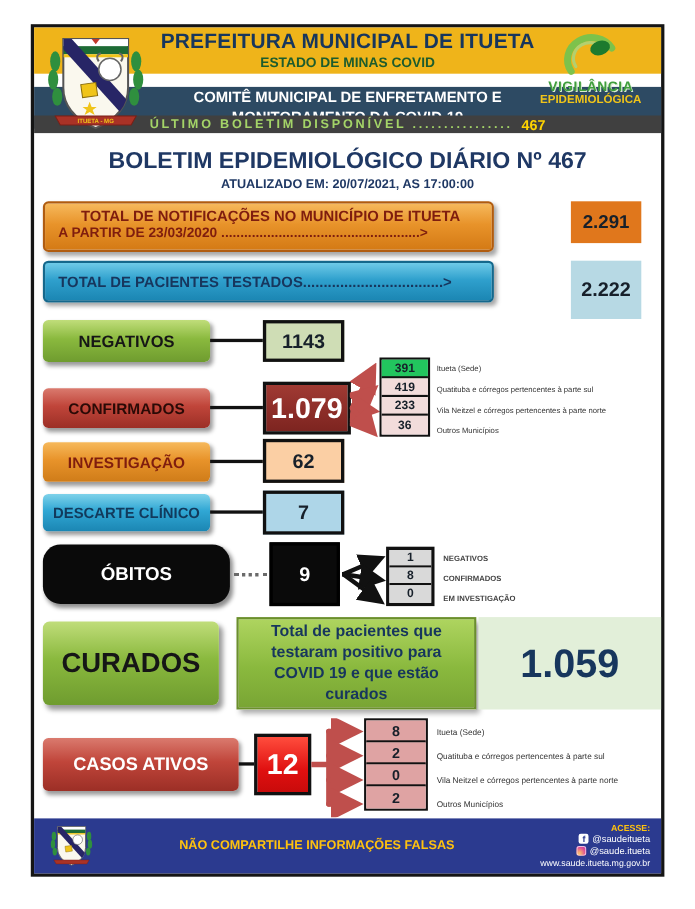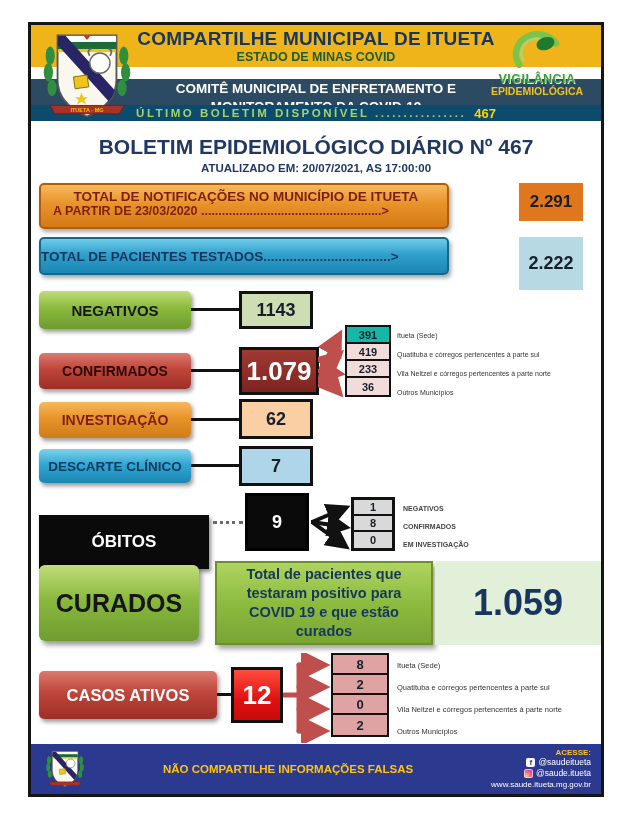--- a/index.html
+++ b/index.html
@@ -12,21 +12,21 @@
     position:absolute; left:28px; top:22px; width:576px; height:775px;
     border:3px solid #151515; background:#fff;
   }
   .abs { position:absolute; }
 
   
   .band-yellow { left:0; top:0; width:100%; height:42px; background:#efb41a;
     display:flex; flex-direction:column; align-items:center; justify-content:center; }
   .band-navy { left:0; top:54px; width:100%; height:38px; background:#2d4a63;
     display:flex; flex-direction:column; align-items:center; justify-content:center; }
-  .band-green { left:0; top:80px; width:100%; height:16px; background:#0c4a6e;
+  .band-green { left:0; top:80px; width:100%; height:16px; background:#404040;
     display:flex; align-items:center; justify-content:center; gap:8px; }
   .h-line1 { font-size:19px; font-weight:bold; color:#17365d; letter-spacing:.2px; }
   .h-line2 { font-size:12.5px; font-weight:bold; color:#1d5c2d; }
   .h-line3, .h-line4 { font-size:13.5px; font-weight:bold; color:#fff; line-height:18px; }
   .h-last-label { font-size:11.5px; font-weight:bold; color:#a4d468; letter-spacing:2.5px; }
   .h-last-value { font-size:13px; font-weight:bold; color:#ffd400; }
   .coat { left:10px; top:3px; width:92px; height:96px; }
   .vigilancia { right:6px; top:2px; width:116px; height:78px; display:flex;
     flex-direction:column; align-items:center; }
   .vig-swirl { width:78px; height:46px; }
@@ -45,35 +45,35 @@
   .bar-orange { left:8px; top:158px; width:410px; height:46px;
     background:linear-gradient(#f6b95c,#e8932a 45%,#d47a15);
     border:2px solid #b05c10; padding:4px 8px 4px 12px; }
   .bar-orange .l1 { font-size:13.5px; font-weight:bold; color:#7f1d0e; text-align:center; }
   .bar-orange .l2 { font-size:12.5px; font-weight:bold; color:#7f1d0e; }
   .val-orange { left:488px; top:158px; width:64px; height:38px; background:#e0771c;
     display:flex; align-items:center; justify-content:center;
     font-size:17px; font-weight:bold; color:#17202a; }
   .bar-blue { left:8px; top:212px; width:410px; height:38px;
     background:linear-gradient(#6fcbe8,#2fa0cd 45%,#1b86b3);
-    border:2px solid #15688c; display:flex; align-items:center; 
+    border:2px solid #15688c; display:flex; align-items:center; padding-left:12px;
     font-size:13.5px; font-weight:bold; color:#17365d; }
   .val-blue { left:488px; top:212px; width:64px; height:53px; background:#b7d9e4;
     display:flex; align-items:center; justify-content:center;
     font-size:18px; font-weight:bold; color:#17202a; }
 
   
   .tag { display:flex; align-items:center; justify-content:center;
     border-radius:5px; box-shadow:2px 3px 4px rgba(0,0,0,.4); font-weight:bold; }
   .tag-green { background:linear-gradient(#c0dd7a,#8ab93e 45%,#6f9c2f); color:#161616; }
   .tag-red { background:linear-gradient(#da7a6e,#c0453a 45%,#9c2f26); color:#2a0a06; }
   .tag-orange { background:linear-gradient(#f6b95c,#e8932a 45%,#cf7c19); color:#7f1d0e; }
   .tag-cyan { background:linear-gradient(#7fd2ea,#30a7d4 45%,#1b86b3); color:#123a5c; }
-  .tag-black { background:#0a0a0a; color:#fff; border-radius:0;
-    box-shadow:2px 3px 4px rgba(0,0,0,.45);margin-top:20px; }
+  .tag-black { background:#0a0a0a; color:#fff; border-radius:16px;
+    box-shadow:2px 3px 4px rgba(0,0,0,.45); }
 
   .vbox { display:flex; align-items:center; justify-content:center;
     border:3px solid #111; font-weight:bold; color:#17202a; }
 
   .conn { border-top:3px solid #111; height:0; }
   .conn-dot { border-top:3px dotted #6a6a6a; height:0; }
 
   .stack { border:2px solid #111; }
   .stack .cell { display:flex; align-items:center; justify-content:center;
     font-weight:bold; color:#17202a; border-bottom:2px solid #111; }
@@ -117,21 +117,21 @@
     background:radial-gradient(circle at 30% 75%, #fdc468, #df4996 60%, #9b36b7);
     box-shadow:inset 0 0 0 1px rgba(255,255,255,.65); }
   .foot-site { font-size:8px; color:#fff; line-height:11px; }
 </style>
 </head>
 <body>
 
 <div class="frame">
 
   <div class="abs band-yellow">
-    <div class="h-line1">COMPARTILHE MUNICIPAL DE ITUETA</div>
+    <div class="h-line1">PREFEITURA MUNICIPAL DE ITUETA</div>
     <div class="h-line2">ESTADO DE MINAS COVID</div>
   </div>
   <div class="abs band-navy">
     <div class="h-line3">COMITÊ MUNICIPAL DE ENFRETAMENTO E</div>
     <div class="h-line4">MONITORAMENTO DA COVID-19</div>
   </div>
   <div class="abs band-green">
     <span class="h-last-label">ÚLTIMO BOLETIM DISPONÍVEL ................</span>
     <span class="h-last-value">467</span>
   </div>
@@ -204,21 +204,21 @@
       </defs>
     <g stroke="#bf4f4c" stroke-width="4.5" stroke-linecap="round">
       <line x1="2" y1="46" x2="21" y2="10.5" marker-end="url(#ahr)"></line>
       <line x1="2" y1="46" x2="21" y2="29.5" marker-end="url(#ahr)"></line>
       <line x1="2" y1="46" x2="21" y2="48.5" marker-end="url(#ahr)"></line>
       <line x1="2" y1="46" x2="21" y2="67.5" marker-end="url(#ahr)"></line>
     </g>
   </svg>
 
   <div class="abs stack" style="left:314px;top:300px;width:46px;">
-    <div class="cell" style="height:17px;font-size:11px;background:#14b8a6;text-align:right;">391</div>
+    <div class="cell" style="height:17px;font-size:11px;background:#22c55e;text-align:right;">391</div>
     <div class="cell" style="height:17px;font-size:11px;background:#f2dcdb;">419</div>
     <div class="cell" style="height:17px;font-size:11px;background:#f2dcdb;">233</div>
     <div class="cell" style="height:17px;font-size:11px;background:#f2dcdb;">36</div>
   </div>
   <div class="abs mini-label" style="left:366px;top:302px;height:17px;">Itueta (Sede)</div>
   <div class="abs mini-label" style="left:366px;top:321px;height:17px;">Quatituba e córregos pertencentes à parte sul</div>
   <div class="abs mini-label" style="left:366px;top:340px;height:17px;">Vila Neitzel e córregos pertencentes à parte norte</div>
   <div class="abs mini-label" style="left:366px;top:359px;height:17px;">Outros Municípios</div>
 
   <div class="abs tag tag-orange" style="left:8px;top:377px;width:152px;height:36px;font-size:14px;">INVESTIGAÇÃO</div>

